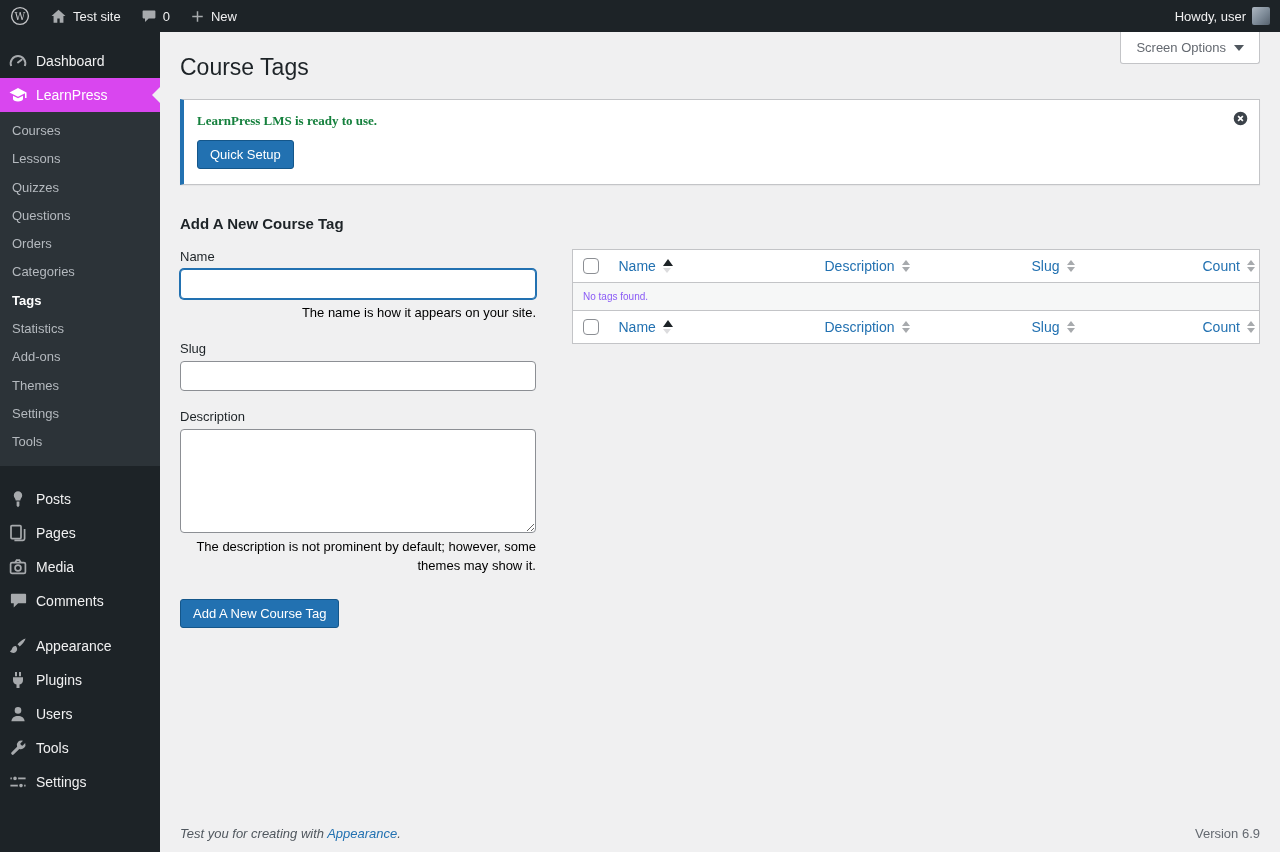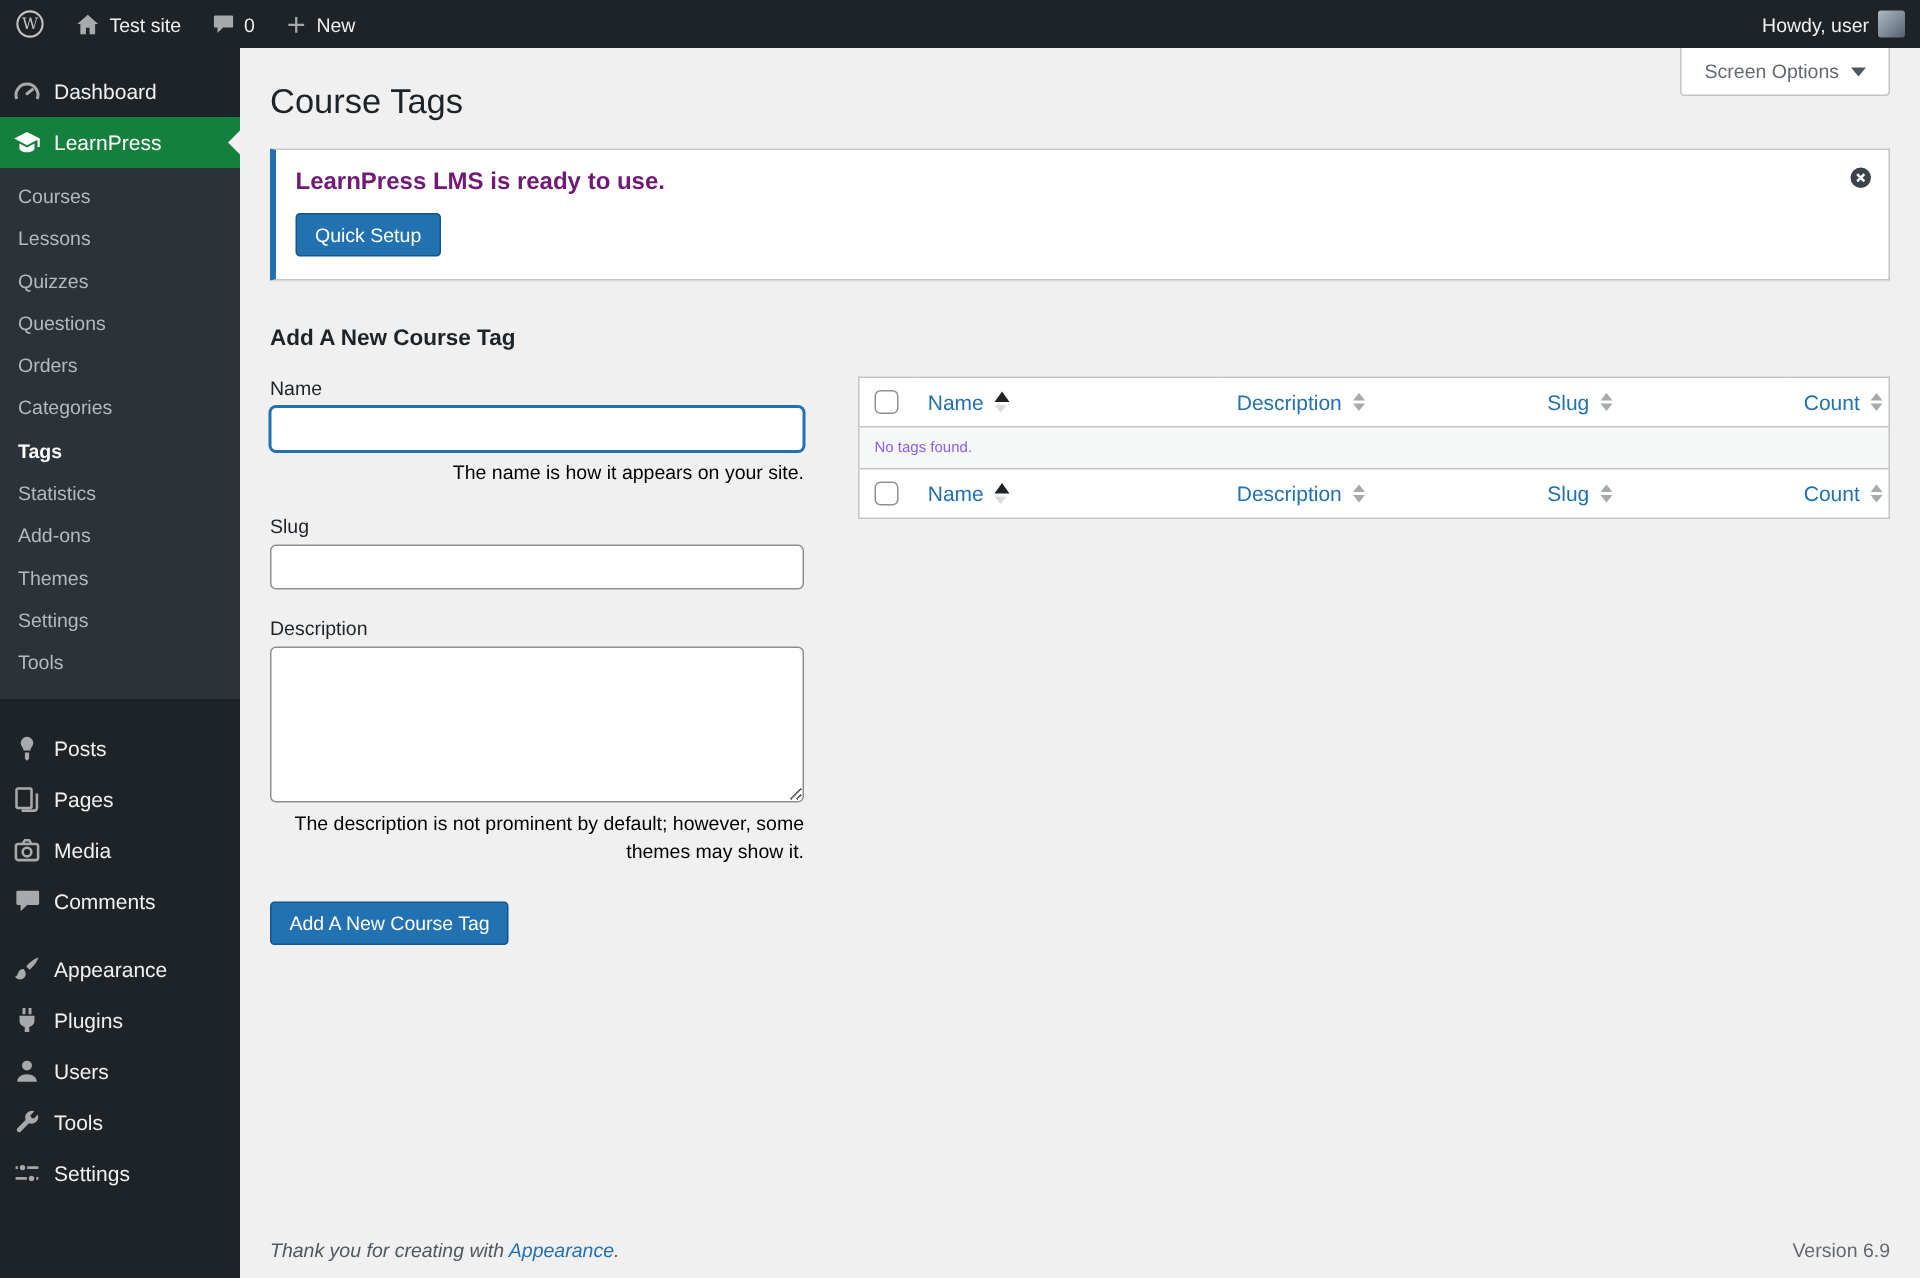--- a/index.html
+++ b/index.html
@@ -13,42 +13,42 @@
   .ab-item { display:flex; align-items:center; gap:6px; padding:0 10px; cursor:pointer; color:#f0f0f1; }
   .ab-icon { display:flex; align-items:center; color:#a7aaad; }
   .avatar { width:18px; height:18px; border-radius:2px;
             background:linear-gradient(135deg,#aeb8c2 0%,#7d8a97 55%,#55616d 100%); }
 
   
   .frame { display:flex; height:820px; }
   .sidebar { width:160px; flex-shrink:0; background:#1d2327; padding-top:12px; font-size:14px; }
   .menu-item { position:relative; display:flex; align-items:center; height:34px; cursor:pointer; color:#f0f0f1; }
   .mi-icon { width:36px; display:flex; justify-content:center; color:#a7aaad; flex-shrink:0; }
-  .menu-item.active { background:#15803d; color:#fff; }
+  .menu-item.active { background:#d946ef; color:#fff; }
   .menu-item.active .mi-icon { color:#fff; }
   .menu-item.active::after { content:""; position:absolute; right:0; top:50%; transform:translateY(-50%);
                              border:8px solid transparent; border-right-color:#f0f0f1; }
   .submenu { background:#2c3338; padding:5px 0 9px; font-size:13px; }
   .submenu-item { padding:7px 12px; color:#b4b9be; cursor:pointer; line-height:1.1; }
   .submenu-item.current { color:#fff; font-weight:700; }
   .menu-sep { height:16px; }
   .menu-sep.small { height:11px; }
 
   
   .main { flex:1; position:relative; display:flex; flex-direction:column; padding:0 20px; min-width:0; }
   .screen-options { position:absolute; top:0; right:20px; background:#fff; border:1px solid #c3c4c7;
                     border-top:none; border-radius:0 0 3px 3px; padding:8px 15px; font-size:13px;
                     color:#646970; display:flex; align-items:center; gap:8px; cursor:pointer; }
   .so-arrow { width:0; height:0; border-left:5px solid transparent; border-right:5px solid transparent;
               border-top:6px solid #50575e; }
   .page-title { font-size:23px; font-weight:400; color:#1d2327; margin-top:21px; line-height:1.3; }
 
   .notice { position:relative; background:#fff; border:1px solid #c3c4c7; border-left:4px solid #2271b1;
             box-shadow:0 1px 1px rgba(0,0,0,.04); margin-top:16px; padding:13px 44px 15px 13px; }
-  .notice-message { font-size:16px; font-weight:700; color:#701a75; }
+  .notice-message { font-size:13px; font-weight:700; color:#15803d;font-family:Liberation Serif, serif; }
   .dismiss-btn { position:absolute; top:8px; right:8px; background:none; border:none; color:#3c434a;
                  cursor:pointer; display:flex; padding:2px; }
   .button-primary { background:#2271b1; border:1px solid #14568a; color:#fff; font-size:13px;
                     padding:6px 12px; border-radius:3px; cursor:pointer; font-family:inherit; }
   .notice .button-primary { margin-top:11px; }
 
   .section-heading { margin-top:30px; font-size:15px; font-weight:700; color:#1d2327; }
   .columns { display:flex; gap:36px; margin-top:17px; align-items:flex-start; }
 
   .form-col { width:356px; flex-shrink:0; font-size:13px; }
@@ -392,18 +392,18 @@
                       <span class="tri-down"></span>
                     </span>
                   </a></th>
             </tr>
           </tfoot>
         </table>
       </div>
     </div>
 
     <div class="content-footer">
-      <span class="footer-thanks"><span>Thank you for creating with </span><a>Appearance</a><span>.</span></span>
+      <span class="footer-thanks"><span>Test you for creating with </span><a>Appearance</a><span>.</span></span>
       <span class="footer-version">Version 6.9</span>
     </div>
 
   </main>
 </div>
 
 </body></html>

